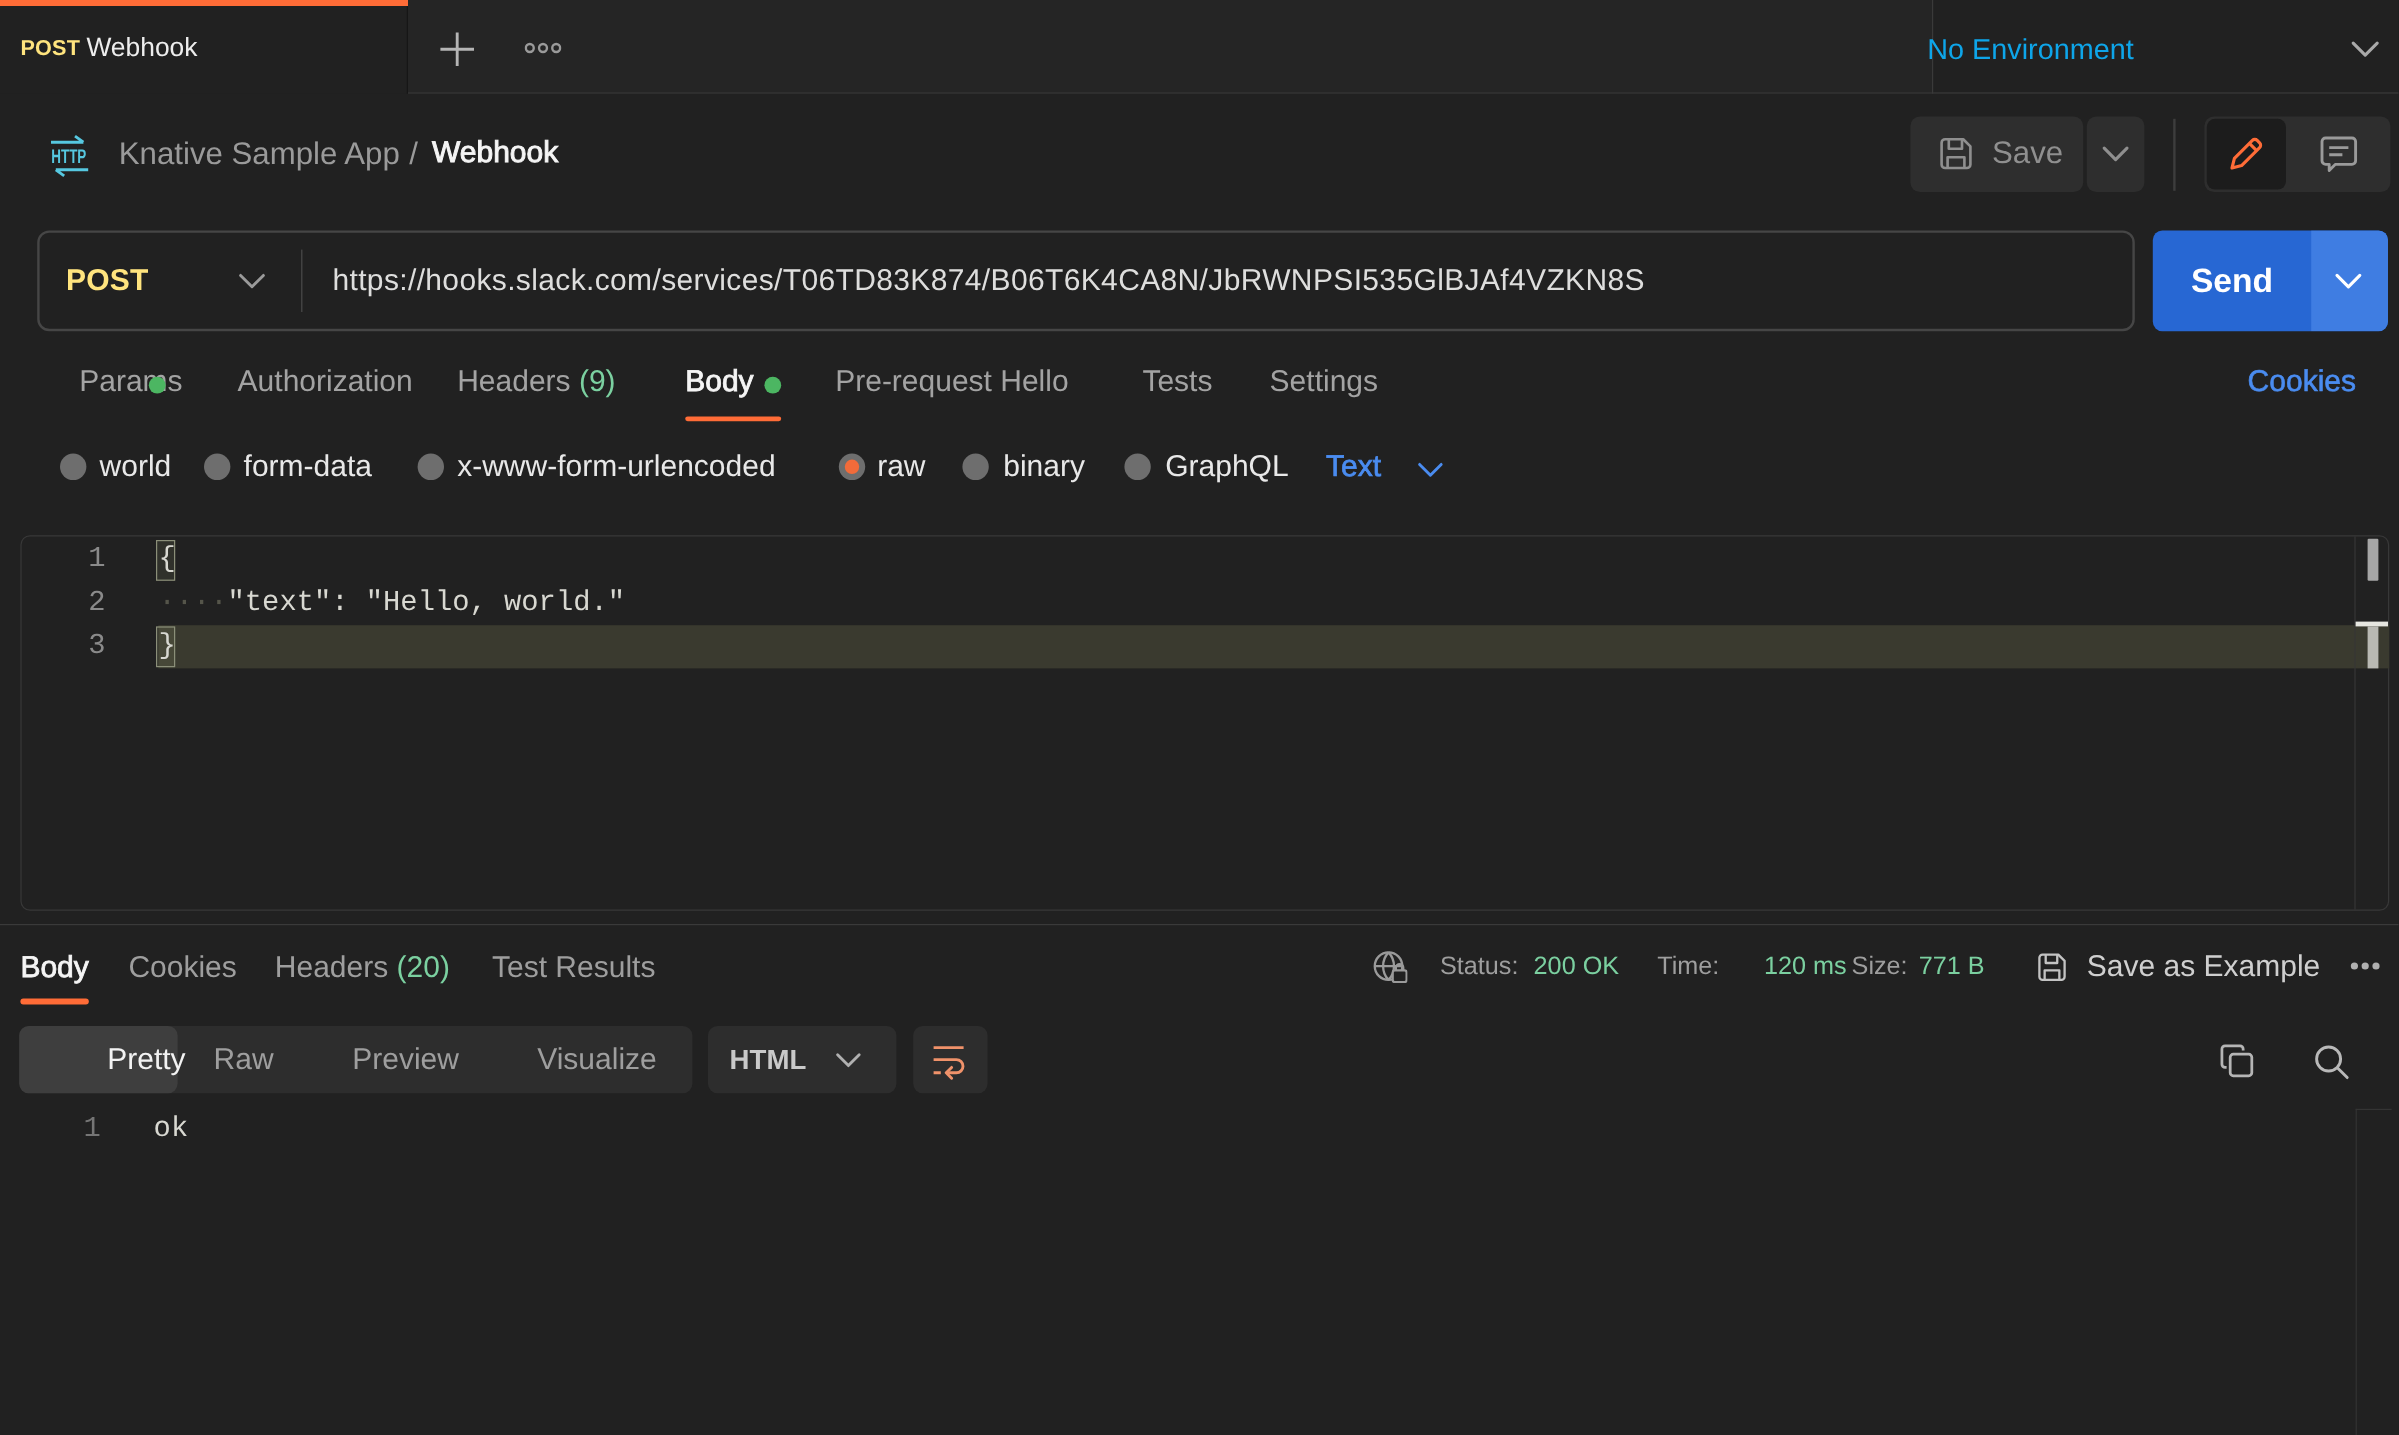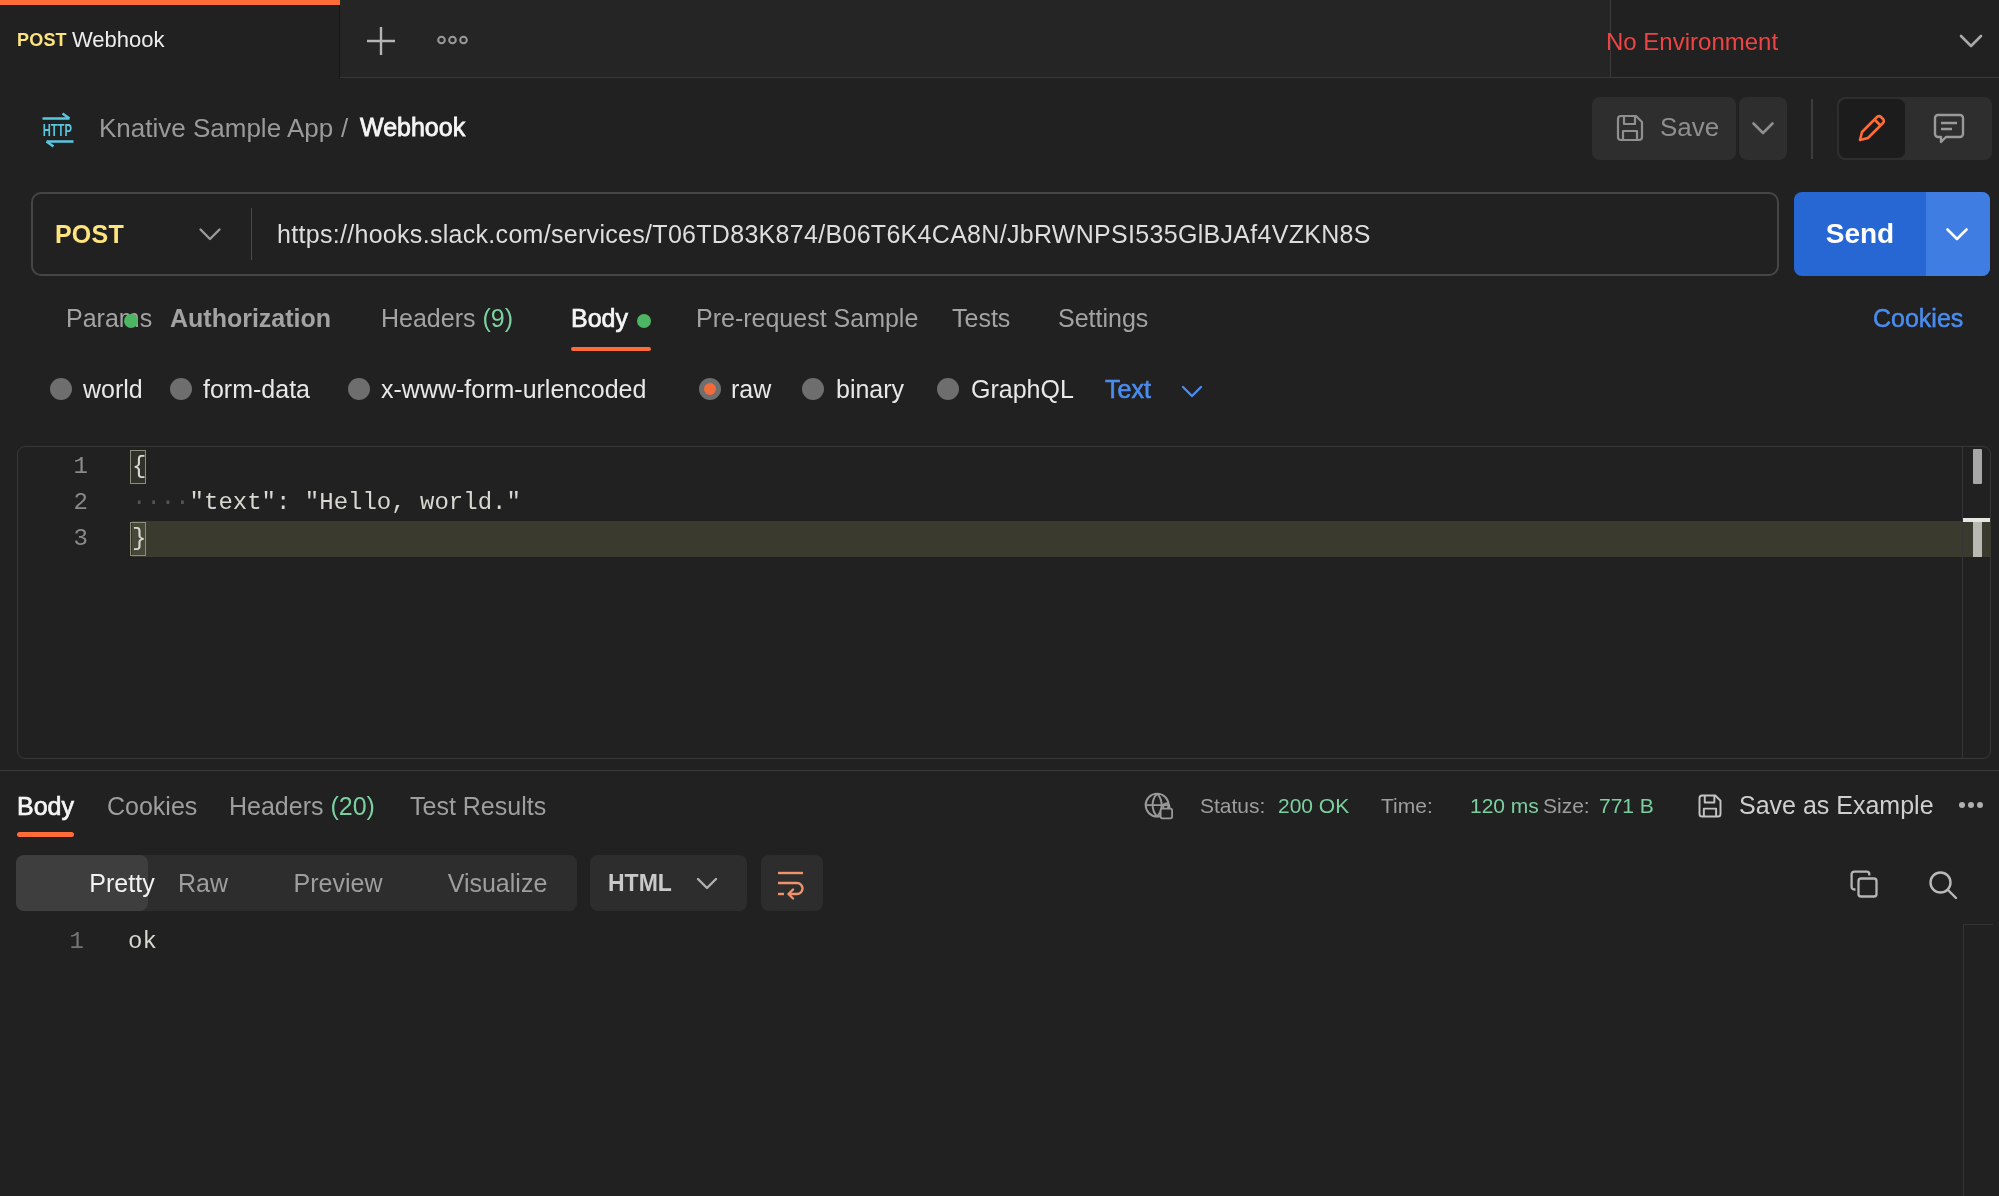--- a/index.html
+++ b/index.html
@@ -69,21 +69,21 @@
   <svg class="abs" style="left:364px; top:24px;" width="34" height="34" viewBox="0 0 34 34">
     <path d="M17 3 V31 M3 17 H31" stroke="#b5b5b5" stroke-width="2.4" fill="none"></path>
   </svg>
 
   <svg class="abs" style="left:437px; top:33px;" width="31" height="14" viewBox="0 0 31 14">
     <circle cx="4.5" cy="7" r="3.3" fill="none" stroke="#9a9a9a" stroke-width="2"></circle>
     <circle cx="15.5" cy="7" r="3.3" fill="none" stroke="#9a9a9a" stroke-width="2"></circle>
     <circle cx="26.5" cy="7" r="3.3" fill="none" stroke="#9a9a9a" stroke-width="2"></circle>
   </svg>
 
-  <div class="abs" style="left:1606px; top:28px; font-size:24px; color:#ef4444;">No Environment</div>
+  <div class="abs" style="left:1606px; top:28px; font-size:24px; color:#0ea5e9;">No Environment</div>
   <svg class="abs" style="left:1958px; top:33px;" width="26" height="16" viewBox="0 0 26 16">
     <path d="M3 3 L13 13 L23 3" stroke="#a9a9a9" stroke-width="2.6" fill="none" stroke-linecap="round" stroke-linejoin="round"></path>
   </svg>
 
   <svg class="abs" style="left:41px; top:112px;" width="34" height="36" viewBox="0 0 34 36">
     <g stroke="#56c8e0" fill="none" stroke-width="2.4">
       <path d="M1.5 6.5 H28.5 M28.5 6.5 L21.5 1.5"></path>
       <path d="M32.5 29.5 H5.5 M5.5 29.5 L12.5 34.5"></path>
     </g>
     <text x="24" y="24" text-anchor="middle" font-family="Liberation Sans, sans-serif" font-size="16.5" font-weight="700" fill="#56c8e0" transform="scale(0.68,1)">HTTP</text>
@@ -133,25 +133,25 @@
   <div id="sendBtn">
     <div class="arrowSeg"></div>
     <div class="lbl">Send</div>
   </div>
   <svg class="abs" style="left:1945px; top:227px;" width="24" height="15" viewBox="0 0 24 15">
     <path d="M2.5 2.5 L12 12 L21.5 2.5" stroke="#fff" stroke-width="2.6" fill="none" stroke-linecap="round" stroke-linejoin="round"></path>
   </svg>
 
   <div class="rtab" style="left:33px;margin-left:33px;">Params</div>
   <div class="dotg" style="left:124px;"></div>
-  <div class="rtab" style="left:170px;font-weight:bold;">Authorization</div>
+  <div class="rtab" style="left:198px;">Authorization</div>
   <div class="rtab" style="left:381px;">Headers <span class="green">(9)</span></div>
   <div class="rtab" style="left:571px; color:#f5f5f5; font-weight:400; -webkit-text-stroke:0.7px #f5f5f5;">Body</div>
   <div class="dotg" style="left:637px;"></div>
-  <div class="rtab" style="left:696px;">Pre-request Sample</div>
+  <div class="rtab" style="left:696px;">Pre-request Hello</div>
   <div class="rtab" style="left:952px;">Tests</div>
   <div class="rtab" style="left:1058px;">Settings</div>
   <div class="rtab" style="left:1873px; color:#4a8cf0; -webkit-text-stroke:0.5px #4a8cf0;">Cookies</div>
   <div class="abs" style="left:571px; top:347px; width:80px; height:4px; border-radius:2px; background:#ff6c37;"></div>
 
   <div class="radio" style="left:50px;"></div>
     <div class="radlbl" style="left:83px;">world</div>
   <div class="radio" style="left:170px;"></div>
     <div class="radlbl" style="left:203px;">form-data</div>
   <div class="radio" style="left:348px;"></div>

